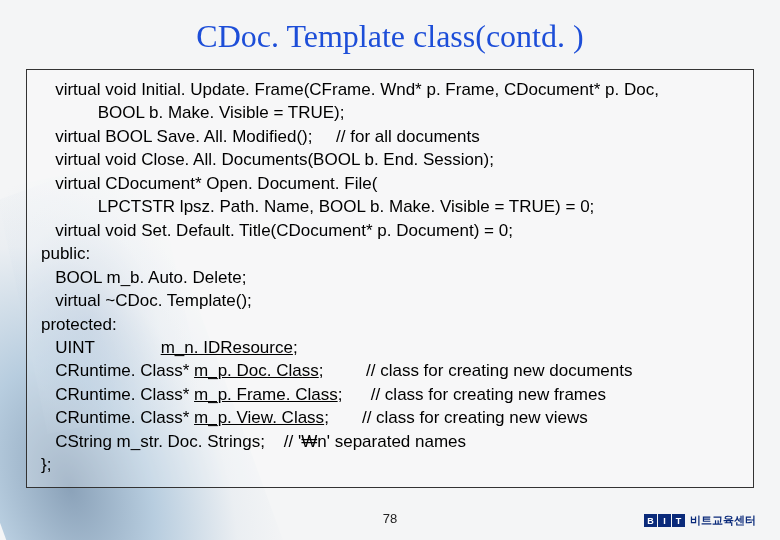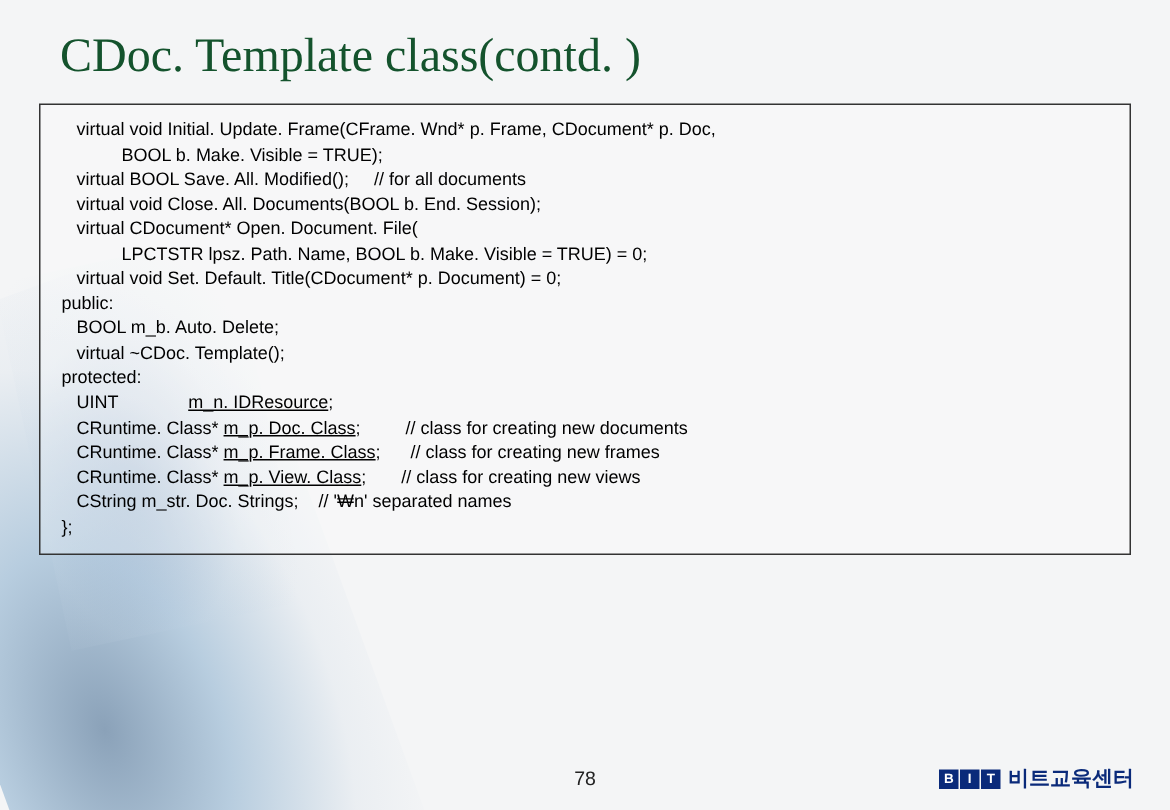--- a/index.html
+++ b/index.html
@@ -25,37 +25,37 @@
     position: absolute;
     left: 20px;
     bottom: 120px;
     width: 160px;
     height: 250px;
     background: radial-gradient(ellipse at 40% 60%, rgba(120,150,190,0.25) 0%, rgba(200,215,230,0.12) 50%, rgba(255,255,255,0) 80%);
     transform: rotate(-12deg);
     pointer-events: none;
   }
   .title {
+    text-align: center;
     font-size: 32px;
     font-family: "Times New Roman", serif;
-    color: #14532d;
+    color: #1d4ed8;
     padding-top: 18px;
     padding-bottom: 14px;
     position: relative;
     z-index: 2;
-    padding-left: 40px;
   }
   .code-box {
     position: relative;
     z-index: 2;
     margin: 0 26px;
     border: 1px solid #333;
     background: rgba(255,255,255,0.25);
     padding: 8px 14px 10px 14px;
-    font-size: 12px;
+    font-size: 17px;
     line-height: 1.38;
     color: #000;
     white-space: pre;
     font-family: Arial, sans-serif;
     overflow: hidden;
   }
   .ul { text-decoration: underline; }
   .page-number {
     position: absolute;
     bottom: 14px;
@@ -83,21 +83,21 @@
     background: #0a2a7a;
     color: #fff;
     font-size: 9px;
     font-weight: bold;
     display: flex;
     align-items: center;
     justify-content: center;
     margin-right: 1px;
   }
   .logo-text {
-    font-size: 14px;
+    font-size: 11px;
     font-weight: bold;
     color: #0a2a7a;
     font-family: "Malgun Gothic", Arial, sans-serif;
   }
 </style>
 </head>
 <body>
 
 <div class="bg-shape"></div>
 <div class="bg-shape2"></div>

